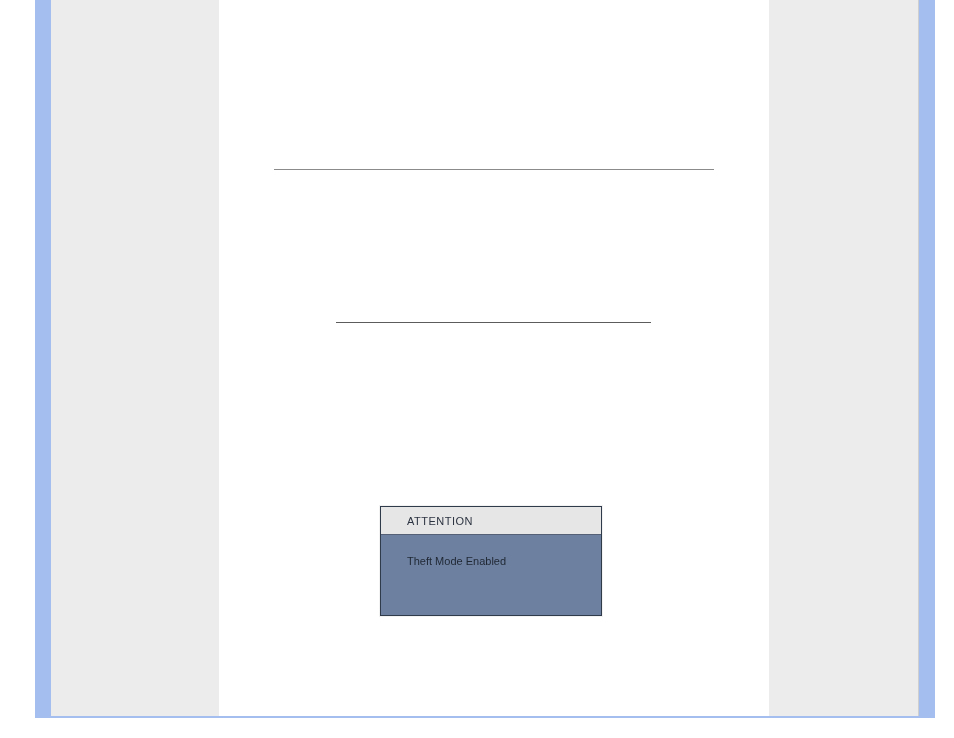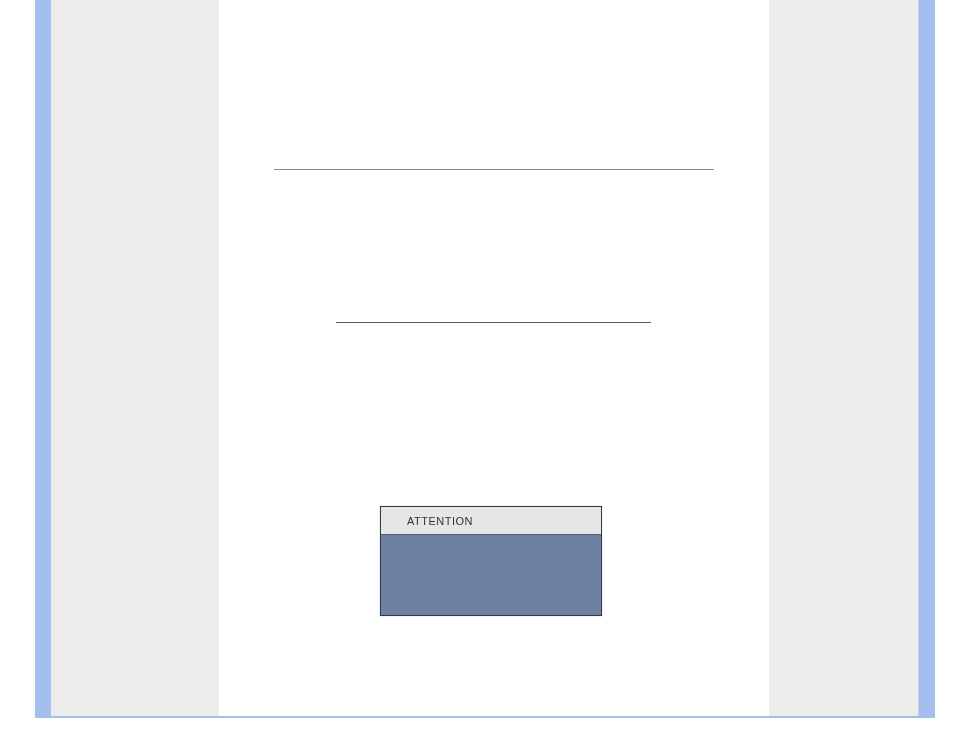--- a/index.html
+++ b/index.html
@@ -78,13 +78,14 @@
 <body>
 
 <div class="outer-frame"></div>
 <div class="gray-panel"></div>
 <div class="white-page"></div>
 <div class="hr-1"></div>
 <div class="hr-2"></div>
 
 <div class="modal">
   <div class="modal-title">ATTENTION</div>
+  <div class="modal-body">Theft Mode Enabled</div>
 </div>
 
 </body></html>

